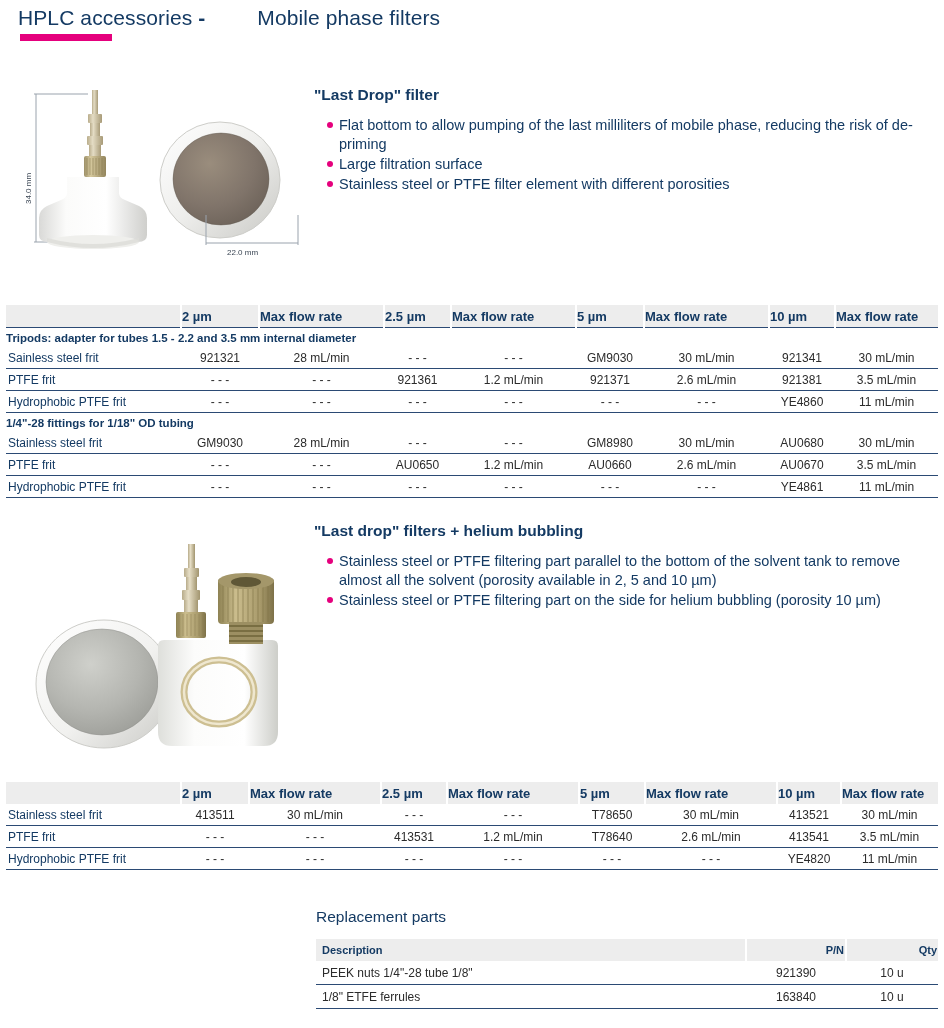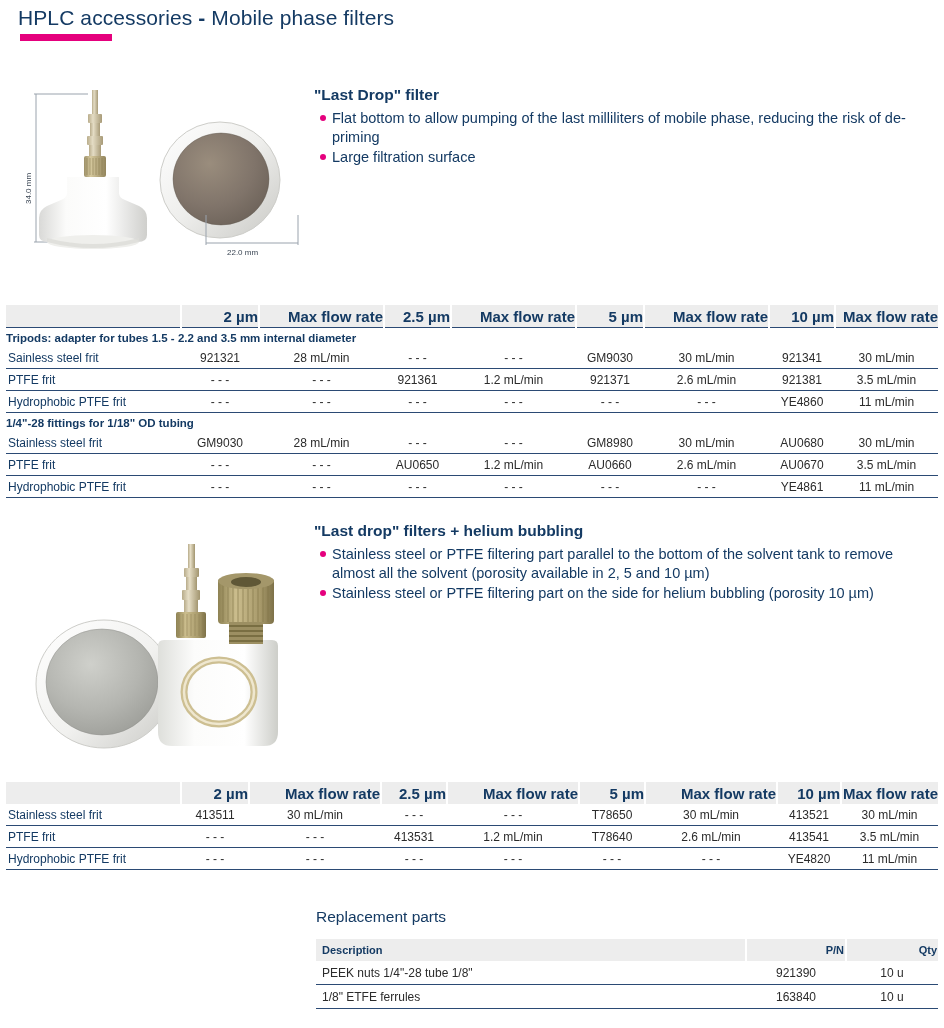--- a/index.html
+++ b/index.html
@@ -7,27 +7,27 @@
     width:944px;height:1028px;position:relative;overflow:hidden;
     font-family:"Liberation Sans",sans-serif;color:#1b3a63;
   }
   .page{position:absolute;inset:0;}
 
   
   .title-wrap{position:absolute;left:18px;top:6px;}
   .title{font-size:21px;color:#143a63;white-space:nowrap;letter-spacing:.1px;}
   .title .t-main{font-weight:400;}
   .title .t-dash{font-weight:700;}
-  .title .t-sub{font-weight:400;}
+  .title .t-sub{font-weight:400;margin-left:46px;}
   .title-rule{position:absolute;left:20px;top:34px;width:92px;height:7px;background:#e5007d;}
 
   
   .prod-head{font-size:15.5px;font-weight:700;color:#143a63;margin:0 0 2px 0;}
   .prod-lead{font-size:14.5px;color:#143a63;margin:0 0 0 0;line-height:1.30;}
-  ul.feat{list-style:none;margin:5px;padding:0;}
+  ul.feat{list-style:none;margin:12px;padding:0;}
   ul.feat>li{position:relative;padding-left:13px;font-size:14.5px;line-height:1.30;
              color:#143a63;margin-bottom:1px;}
   ul.feat>li::before{content:"";position:absolute;left:1px;top:6px;width:6px;height:6px;
              border-radius:50%;background:#e5007d;}
   ul.sub{list-style:none;margin:0 0 0 22px;padding:0;}
   ul.sub>li{position:relative;padding-left:10px;font-size:14.5px;line-height:1.30;color:#143a63;}
   ul.sub>li::before{content:"-";position:absolute;left:0;top:0;}
 
   #block1{position:absolute;left:314px;top:86px;width:622px;}
   #block2{position:absolute;left:314px;top:522px;width:622px;}
@@ -35,22 +35,22 @@
   
   .img-area{position:absolute;}
   #img1{left:8px;top:82px;width:300px;height:205px;}
   #img2{left:22px;top:532px;width:288px;height:228px;}
   .dim-label{position:absolute;font-size:8px;color:#3b4654;font-family:"Liberation Sans",sans-serif;}
   .dim-v{transform:rotate(-90deg);transform-origin:left top;white-space:nowrap;}
 
   
   table.spec{position:absolute;border-collapse:collapse;table-layout:fixed;}
   table.spec th,table.spec td{padding:0;vertical-align:middle;}
-  .hdr th{background:#ededed;color:#143a63;font-size:15px;font-weight:700;
-          height:22px;text-align:right;border-right:2px solid #ffffff;}
+  .hdr th{background:#ededed;color:#143a63;font-size:13px;font-weight:700;
+          height:22px;text-align:left;border-right:2px solid #ffffff;}
   .hdr th.blank{background:#ededed;border-right:2px solid #ffffff;}
   .hdr th.last{border-right:none;}
   .sect td{font-size:11.5px;font-weight:700;color:#143a63;height:19px;
            padding-left:2px;border-top:1px solid #2b4a74;}
   .row td{font-size:12px;color:#2b2b2b;height:21px;text-align:center;
           border-top:1px solid #2b4a74;font-family:"Liberation Sans",sans-serif;}
   .row td.lbl{text-align:left;padding-left:2px;color:#143a63;}
   .row.firstsec td{border-top:none;}
   tr.botline td{border-bottom:1px solid #2b4a74;margin-top:20px;}
 
@@ -147,20 +147,21 @@
     </svg>
     <div class="dim-label dim-v" style="left:16px;top:122px;">34.0 mm</div>
     <div class="dim-label" style="left:219px;top:166px;">22.0 mm</div>
   </div>
 
   <div id="block1">
     <div class="prod-head">"Last Drop" filter</div>
     <ul class="feat">
       <li>Flat bottom to allow pumping of the last milliliters of mobile phase, reducing the risk of de-priming</li>
       <li>Large filtration surface</li>
+      <li>Stainless steel or PTFE filter element with different porosities</li>
     </ul>
   </div>
 
   <table class="spec" id="table1">
     <colgroup>
       <col style="width:175px">
         <col style="width:78px">
         <col style="width:125px">
       <col style="width:67px">
         <col style="width:125px">

